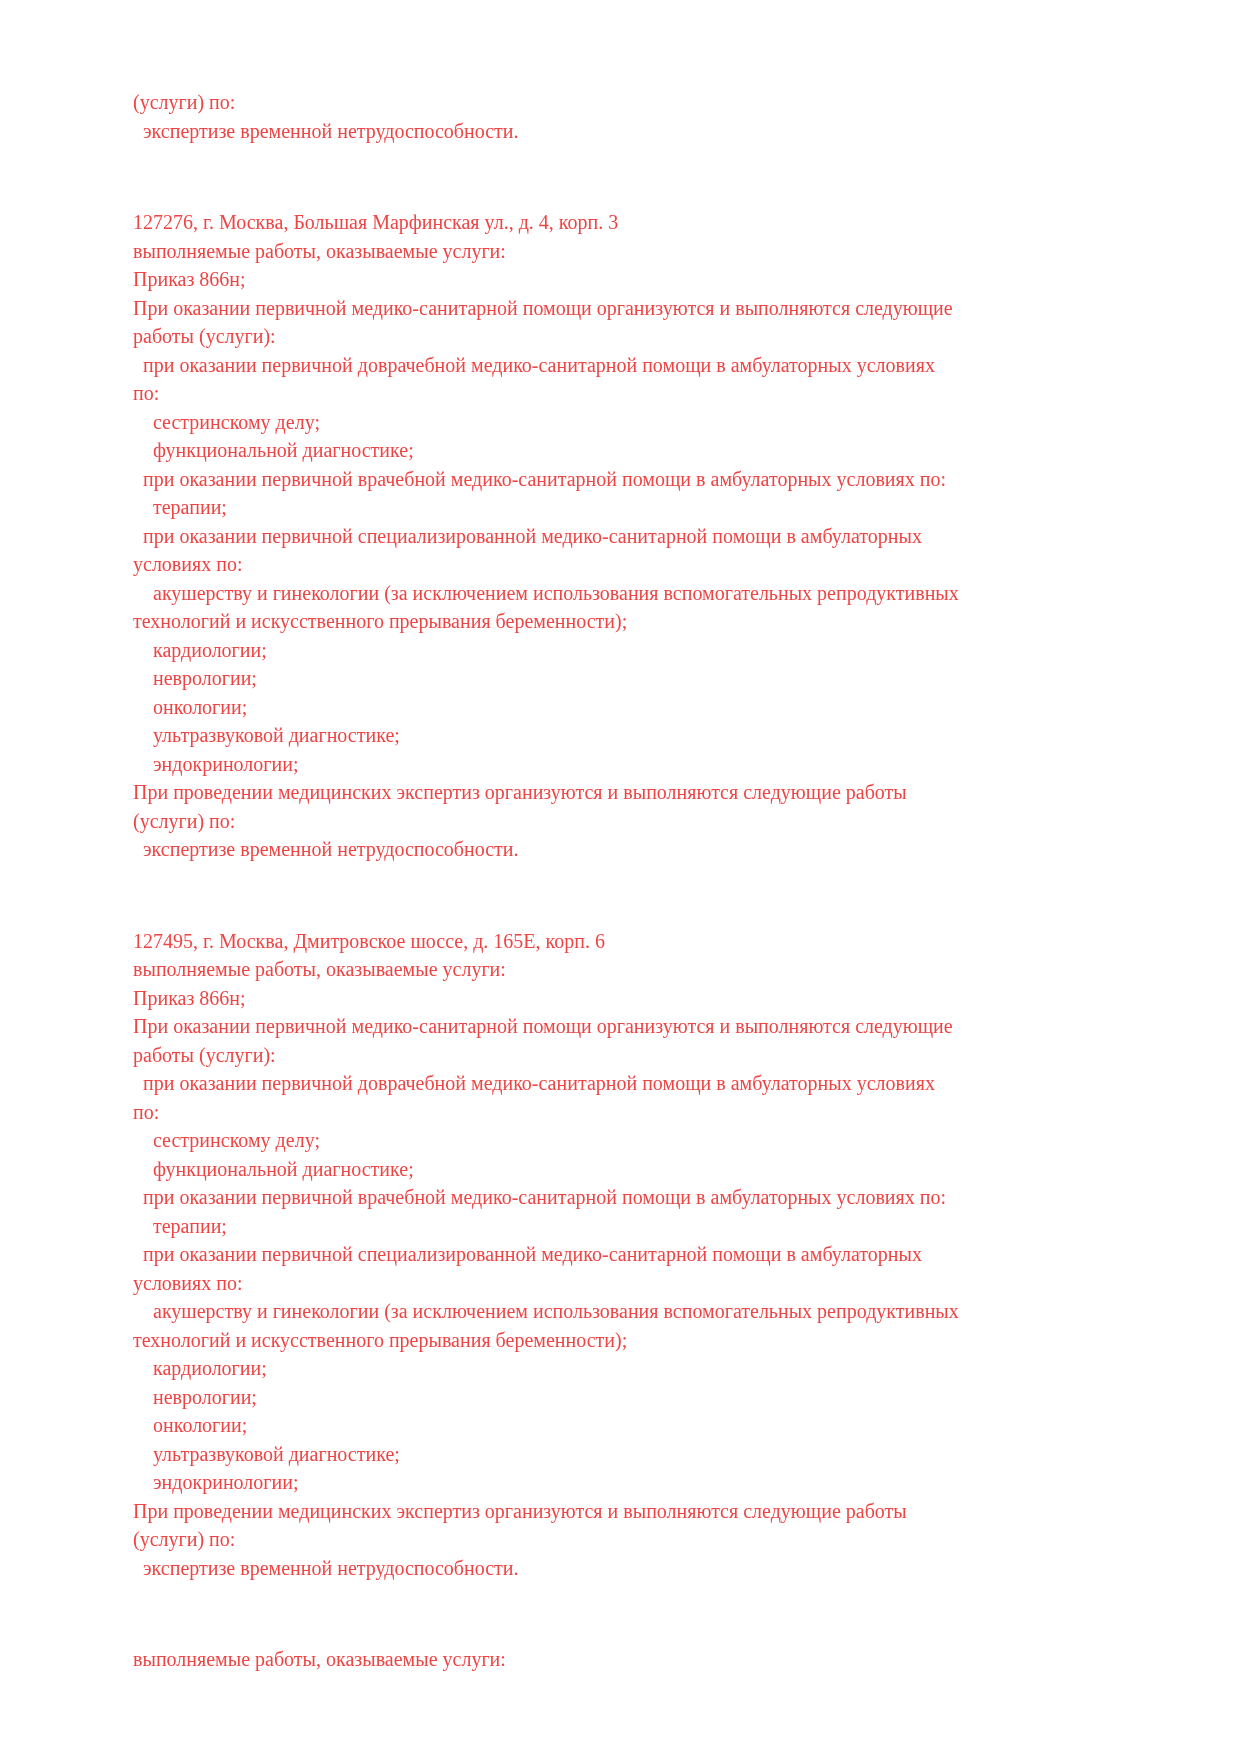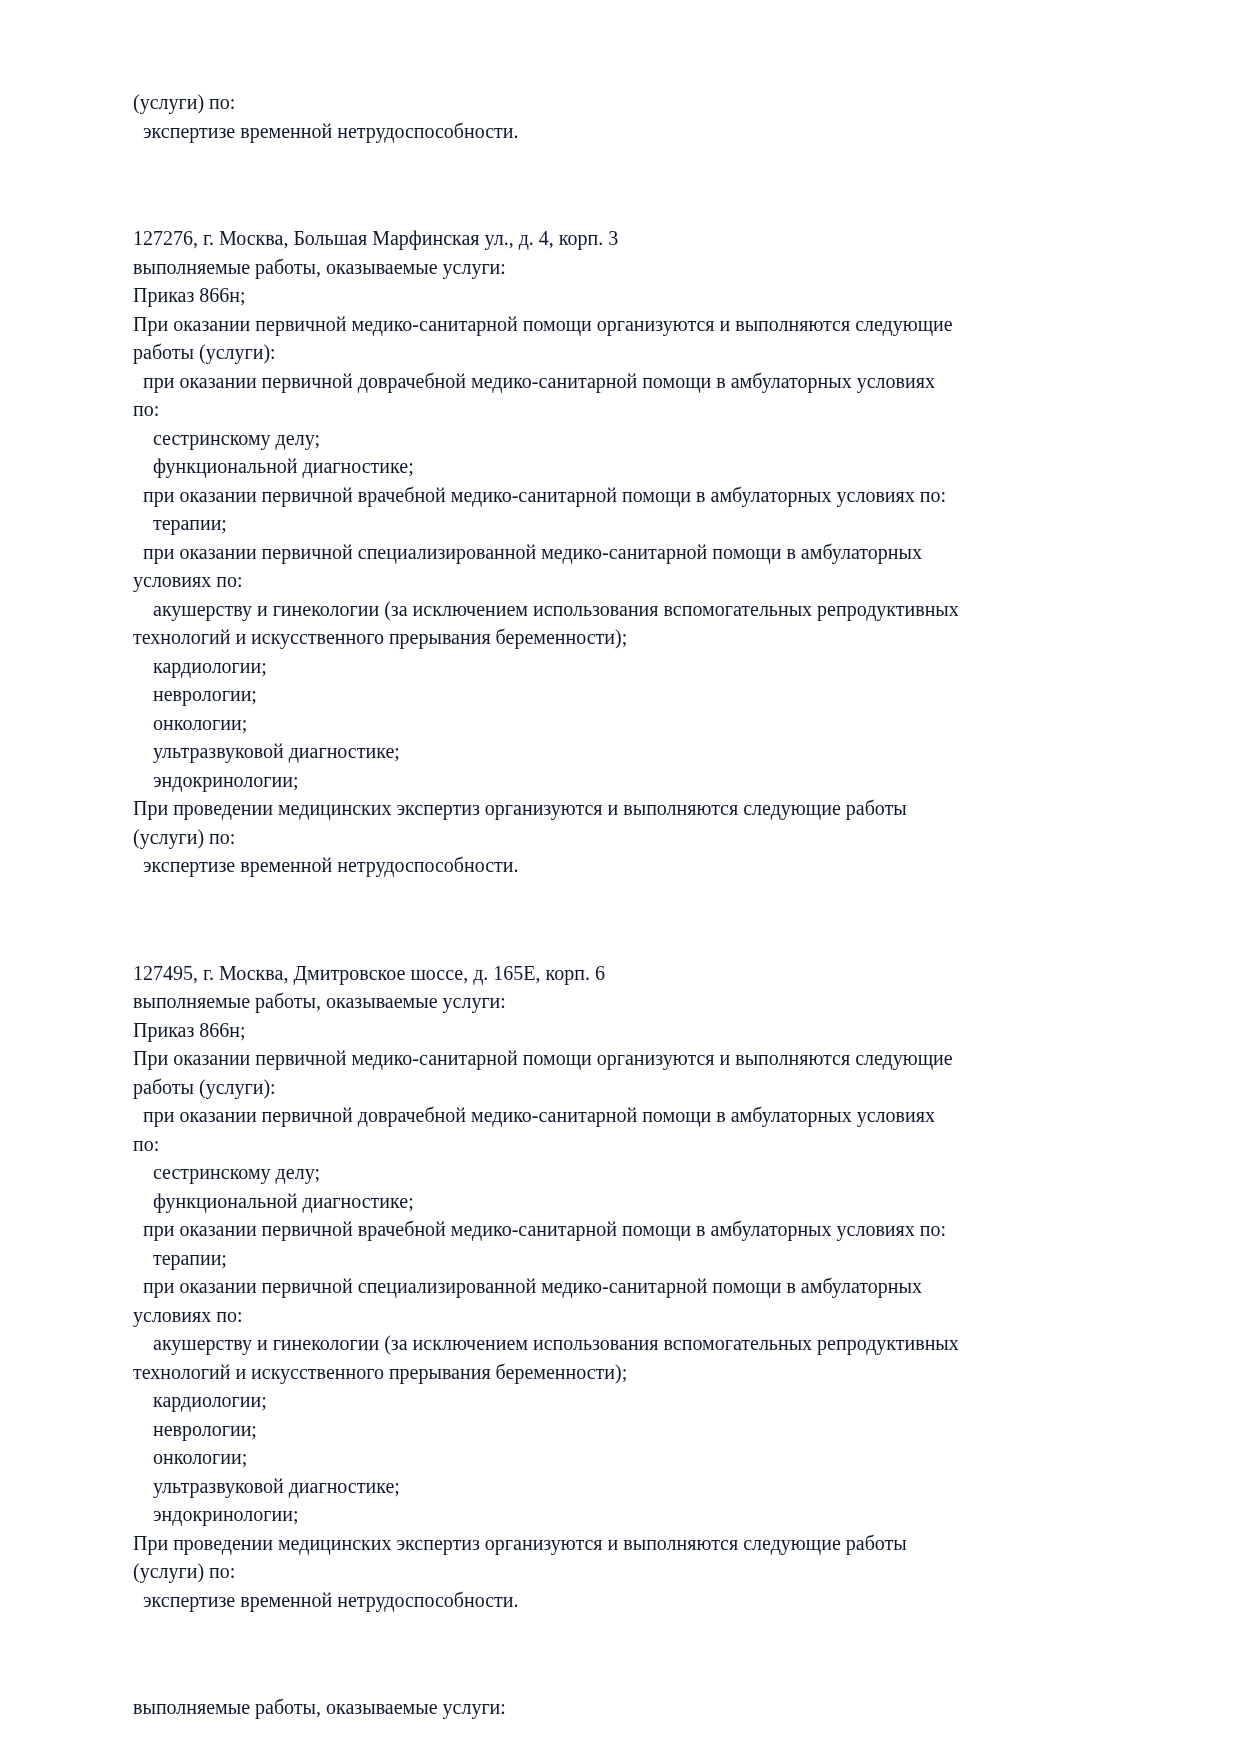--- a/index.html
+++ b/index.html
@@ -6,29 +6,29 @@
     margin: 0;
     padding: 0;
     background: #ffffff;
   }
   .page {
     position: relative;
     width: 1240px;
     height: 1754px;
     box-sizing: border-box;
     background: #ffffff;
-    color: #0f172a;
+    color: #ef4444;
     padding: 88px 95px 0 133px;
     font-family: "Liberation Serif", "DejaVu Serif", serif;
     font-size: 20px;
     line-height: 28.5px;
     overflow: hidden;
   }
   .block + .block {
-    margin-top: 79px;
+    margin-top: 63px;
   }
   .line {
     white-space: pre-wrap;
     min-height: 28.5px;
   }
 </style>
 </head>
 <body>
 
 <div class="page">

